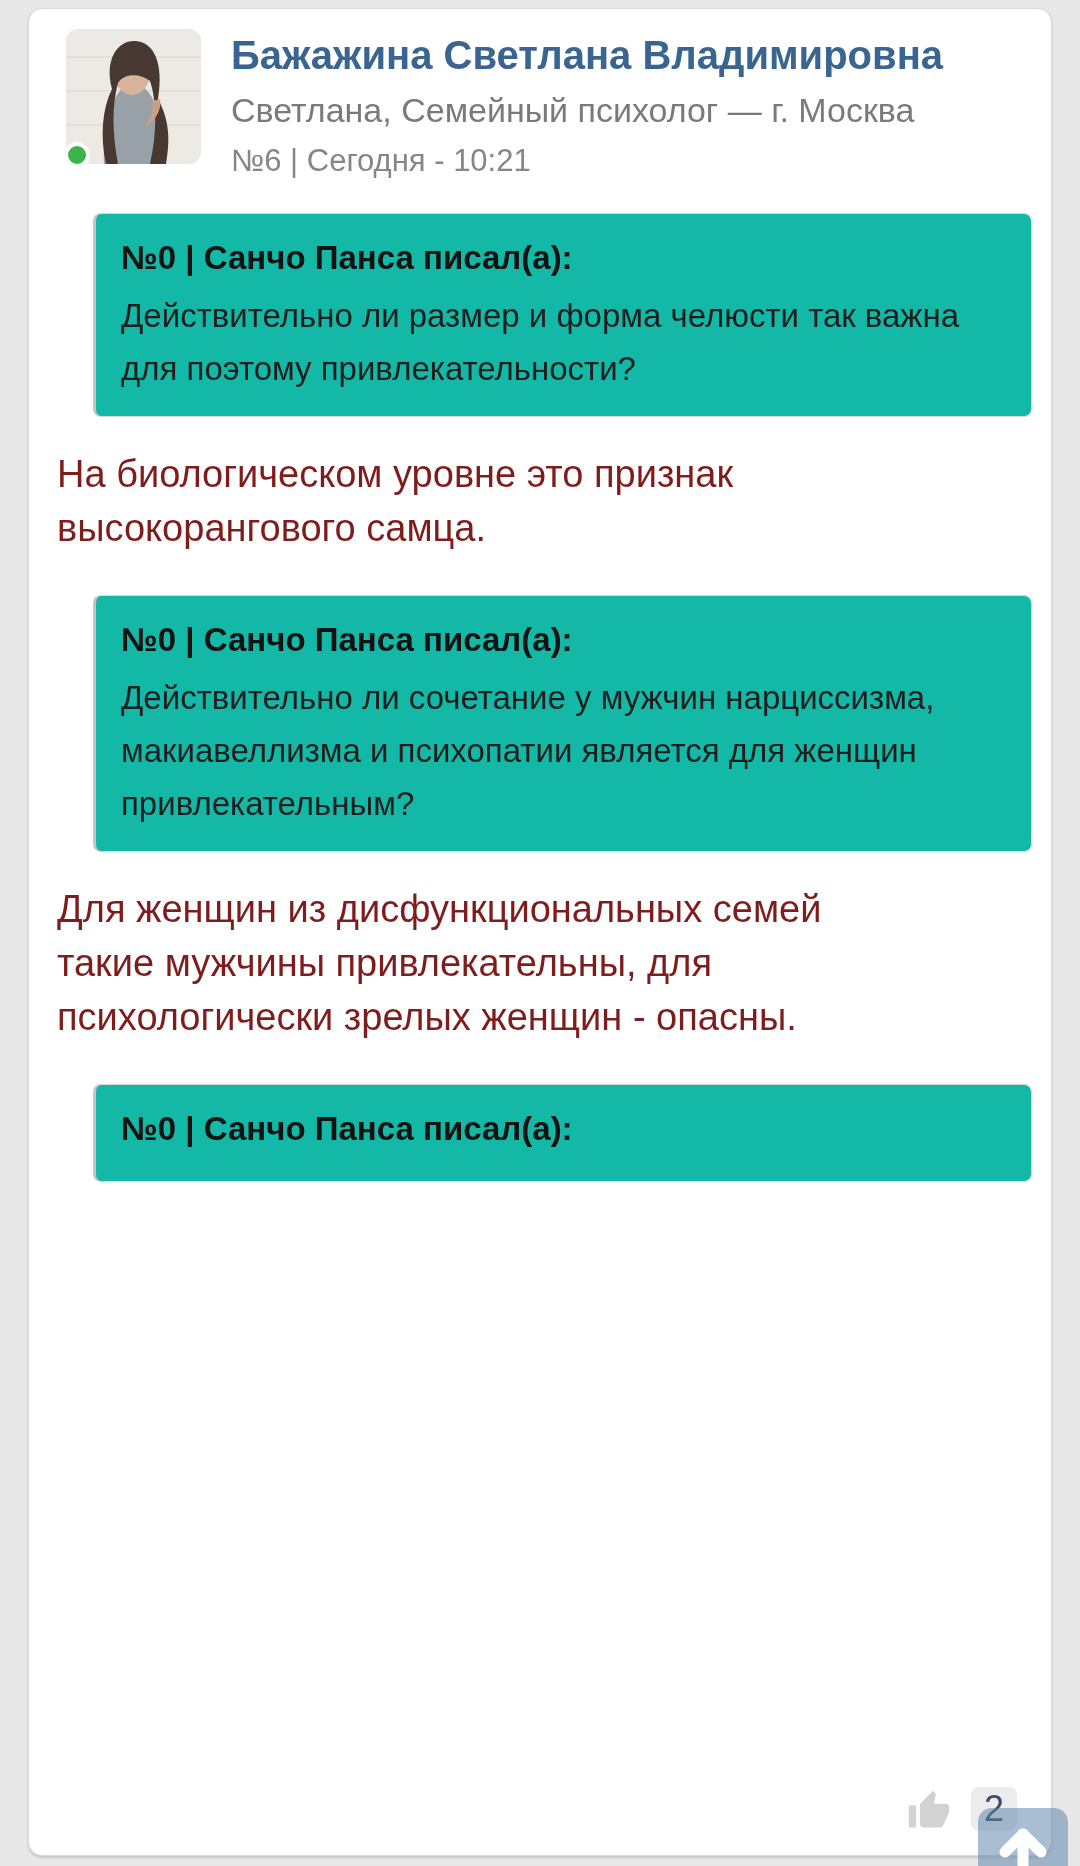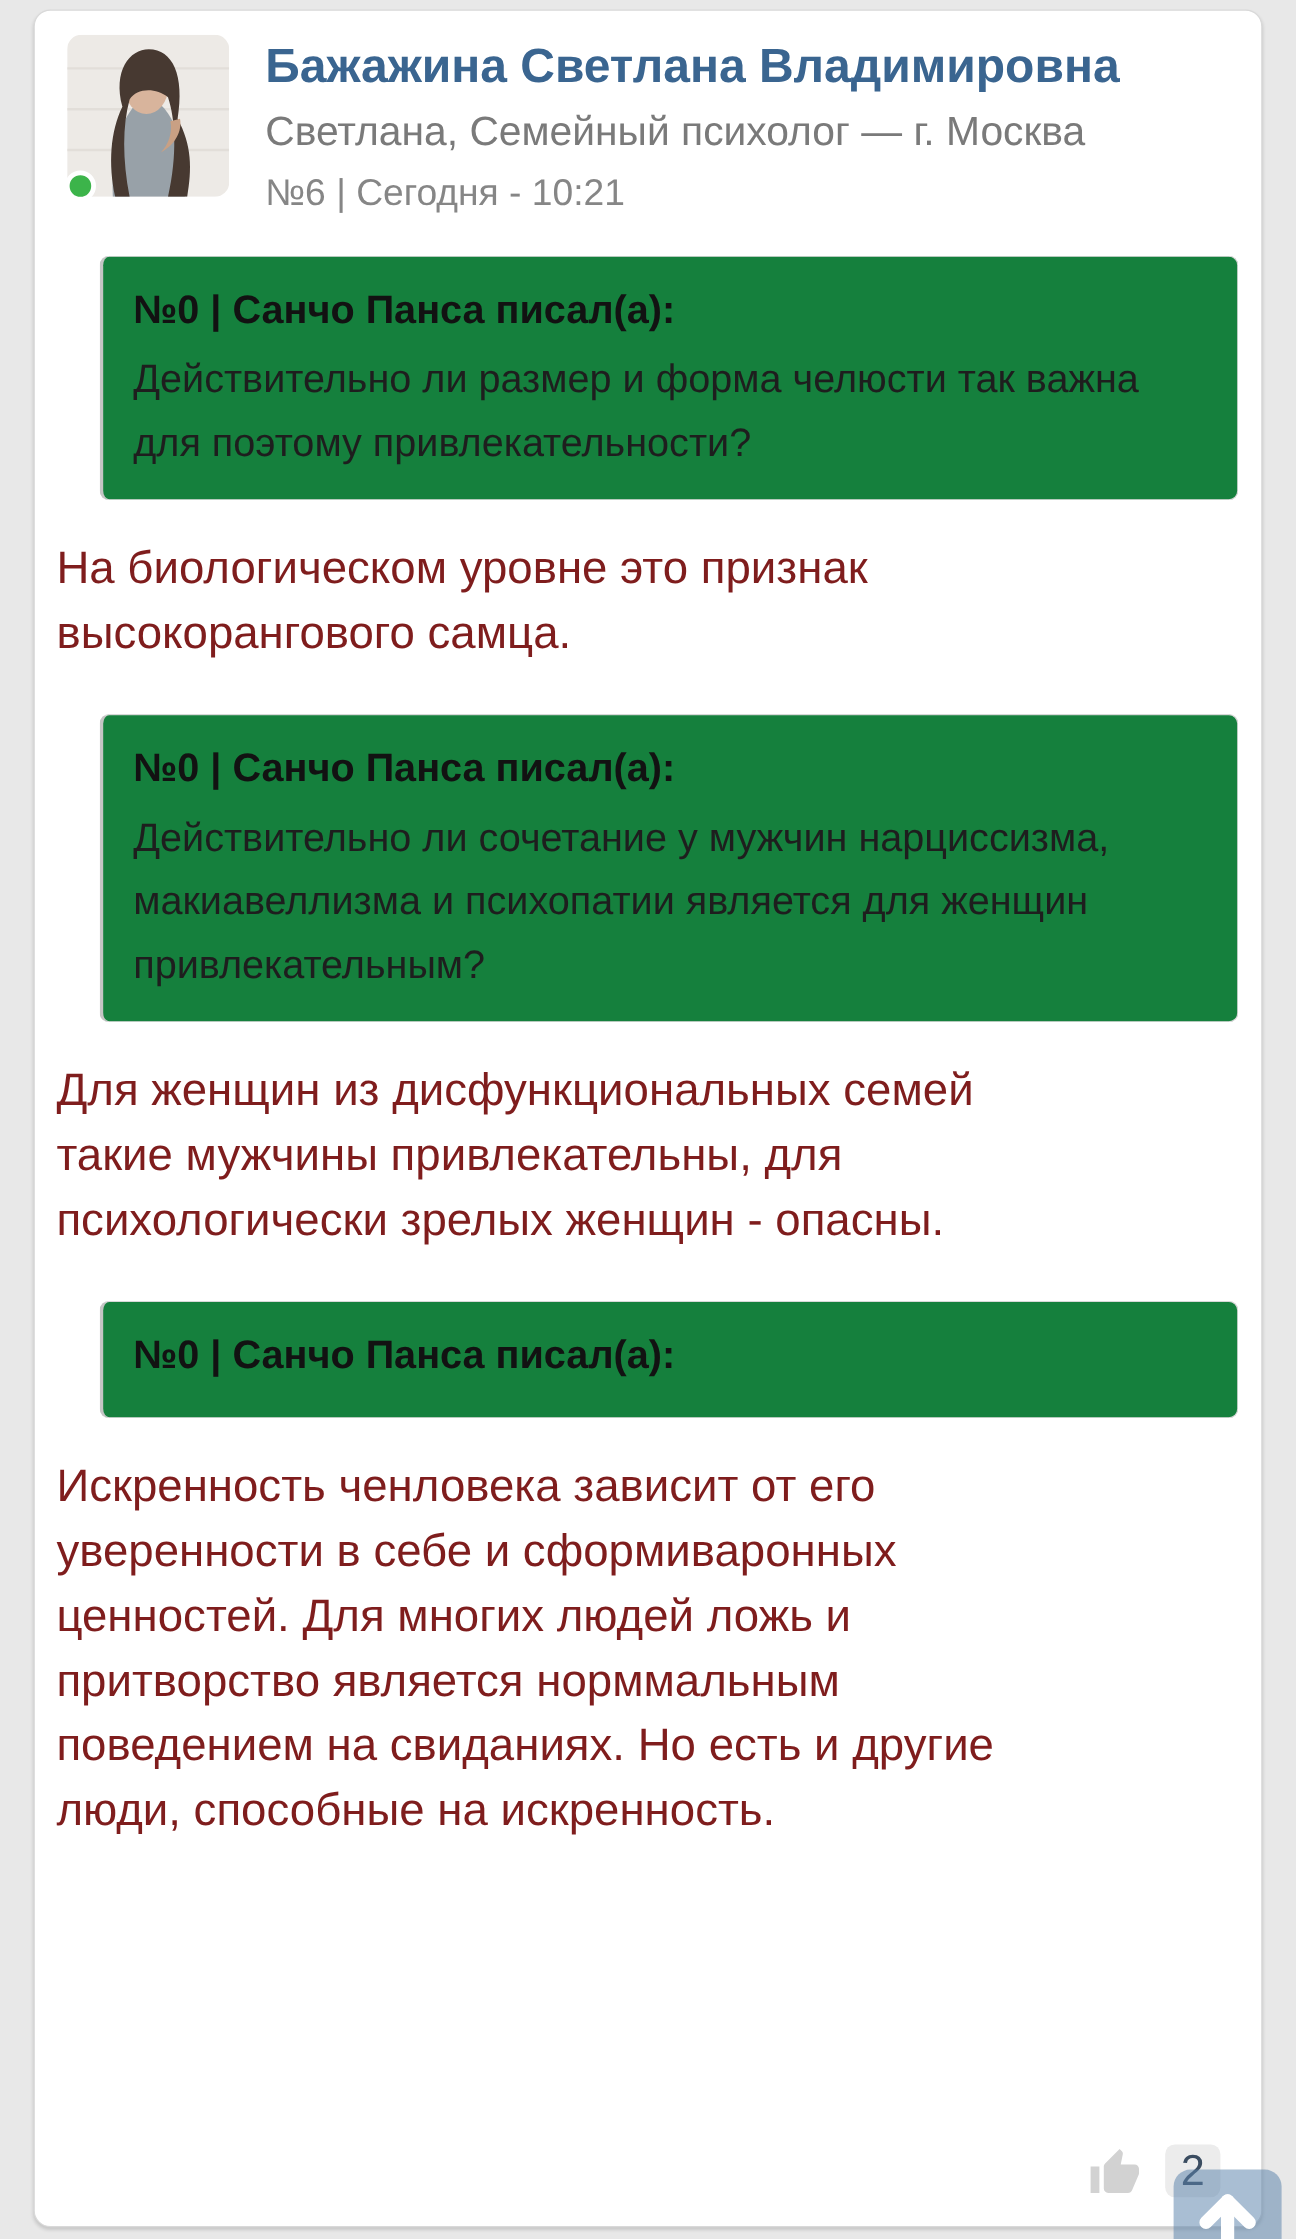--- a/index.html
+++ b/index.html
@@ -12,21 +12,21 @@
   }
   .card {
     position: absolute;
     left: 28px; top: 8px;
     width: 1024px; height: 1848px;
     background: #ffffff;
     border: 1px solid #d9d9d9;
     border-radius: 14px;
     box-shadow: 0 2px 3px rgba(0,0,0,0.14);
   }
-  .card-inner { padding: 20px 19px 0 18px; }
+  .card-inner { padding: 20px 19px 0 18px; margin-left: 10px; }
 
   
   .post-header { display: flex; gap: 30px; padding-left: 9px; margin-bottom: 22px; }
   .avatar-wrap { position: relative; width: 135px; height: 135px; flex: 0 0 auto; }
   .avatar-wrap svg.avatar { width: 135px; height: 135px; border-radius: 12px; display: block; }
   .online-dot {
     position: absolute; left: -2px; bottom: -4px;
     width: 26px; height: 26px; border-radius: 50%;
     background: #3cb44a; border: 4px solid #ffffff;
   }
@@ -34,21 +34,21 @@
   .author-name {
     font-size: 40px; font-weight: bold; color: #3a6590;
     line-height: 48px; margin-bottom: 8px; text-decoration: none; display: inline-block;
   }
   .author-subtitle { font-size: 34px; color: #7a7a7a; line-height: 46px; margin-bottom: 6px; }
   .post-meta { font-size: 31px; color: #868686; line-height: 44px; }
 
   
   .quote {
     margin: 30px 0 28px 36px;
-    background: #15803d;
+    background: #14b8a6;
     border: 1px solid #d8d8d8;
     border-left: 3px solid #c5c5c5;
     border-radius: 8px;
     padding: 17px 22px 21px 25px;
     font-size: 33px; line-height: 53px; color: #1e1e1e;
   }
   .quote-header { font-weight: bold; color: #121212; margin-bottom: 5px; }
   .quote-body { white-space: pre-line; }
 
   
@@ -132,26 +132,20 @@
       </div>
 
       <div class="reply">Для женщин из дисфункциональных семей
 такие мужчины привлекательны, для
 психологически зрелых женщин - опасны.</div>
 
       <div class="quote">
         <div class="quote-header">№0 | Санчо Панса писал(а):</div>
       </div>
 
-      <div class="reply">Искренность ченловека зависит от его
-уверенности в себе и сформиваронных
-ценностей. Для многих людей ложь и
-притворство является норммальным
-поведением на свиданиях. Но есть и другие
-люди, способные на искренность.</div>
 
     </div>
   </div>
 
   <div class="post-footer">
     <div class="like-button">
       <svg viewBox="0 0 24 24">
         <path fill="#d2d2d2" d="M1 21h4V9H1v12zM23 10c0-1.1-.9-2-2-2h-6.31l.95-4.57.03-.32c0-.41-.17-.79-.44-1.06L14.17 1 7.59 7.59C7.22 7.95 7 8.45 7 9v10c0 1.1.9 2 2 2h9c.83 0 1.54-.5 1.84-1.22l3.02-7.05c.09-.23.14-.47.14-.73v-2z"></path>
       </svg>
     </div>

